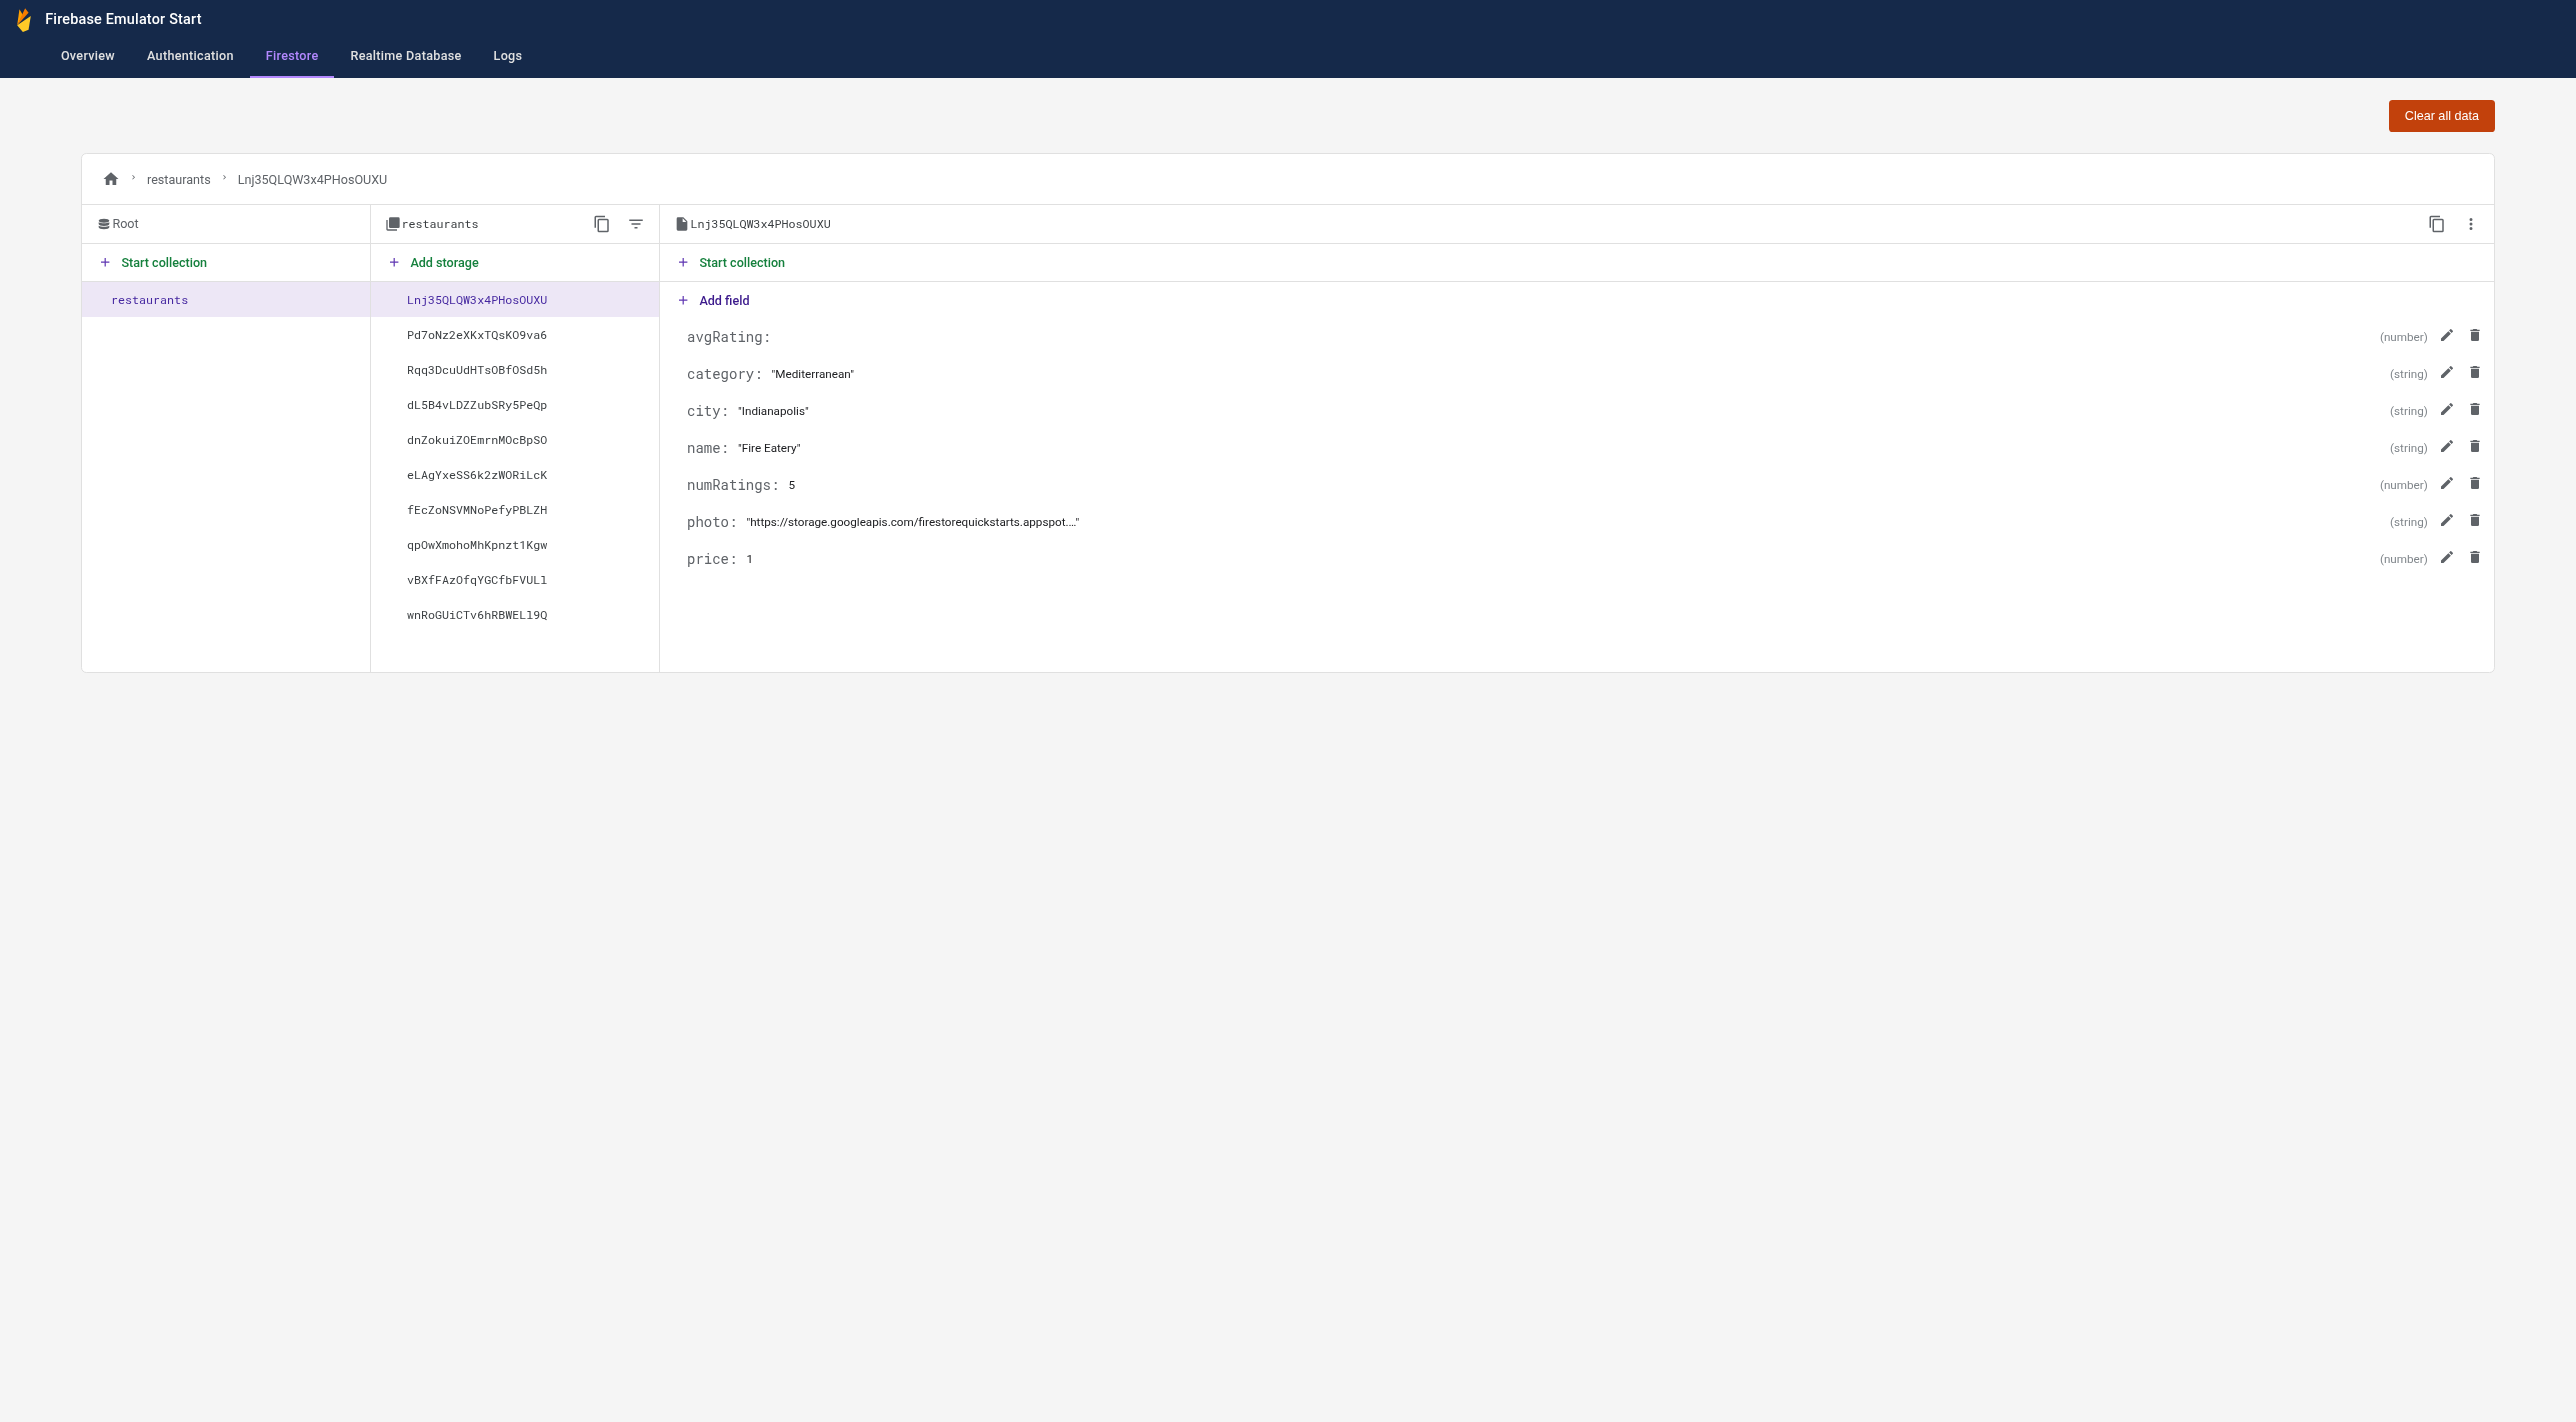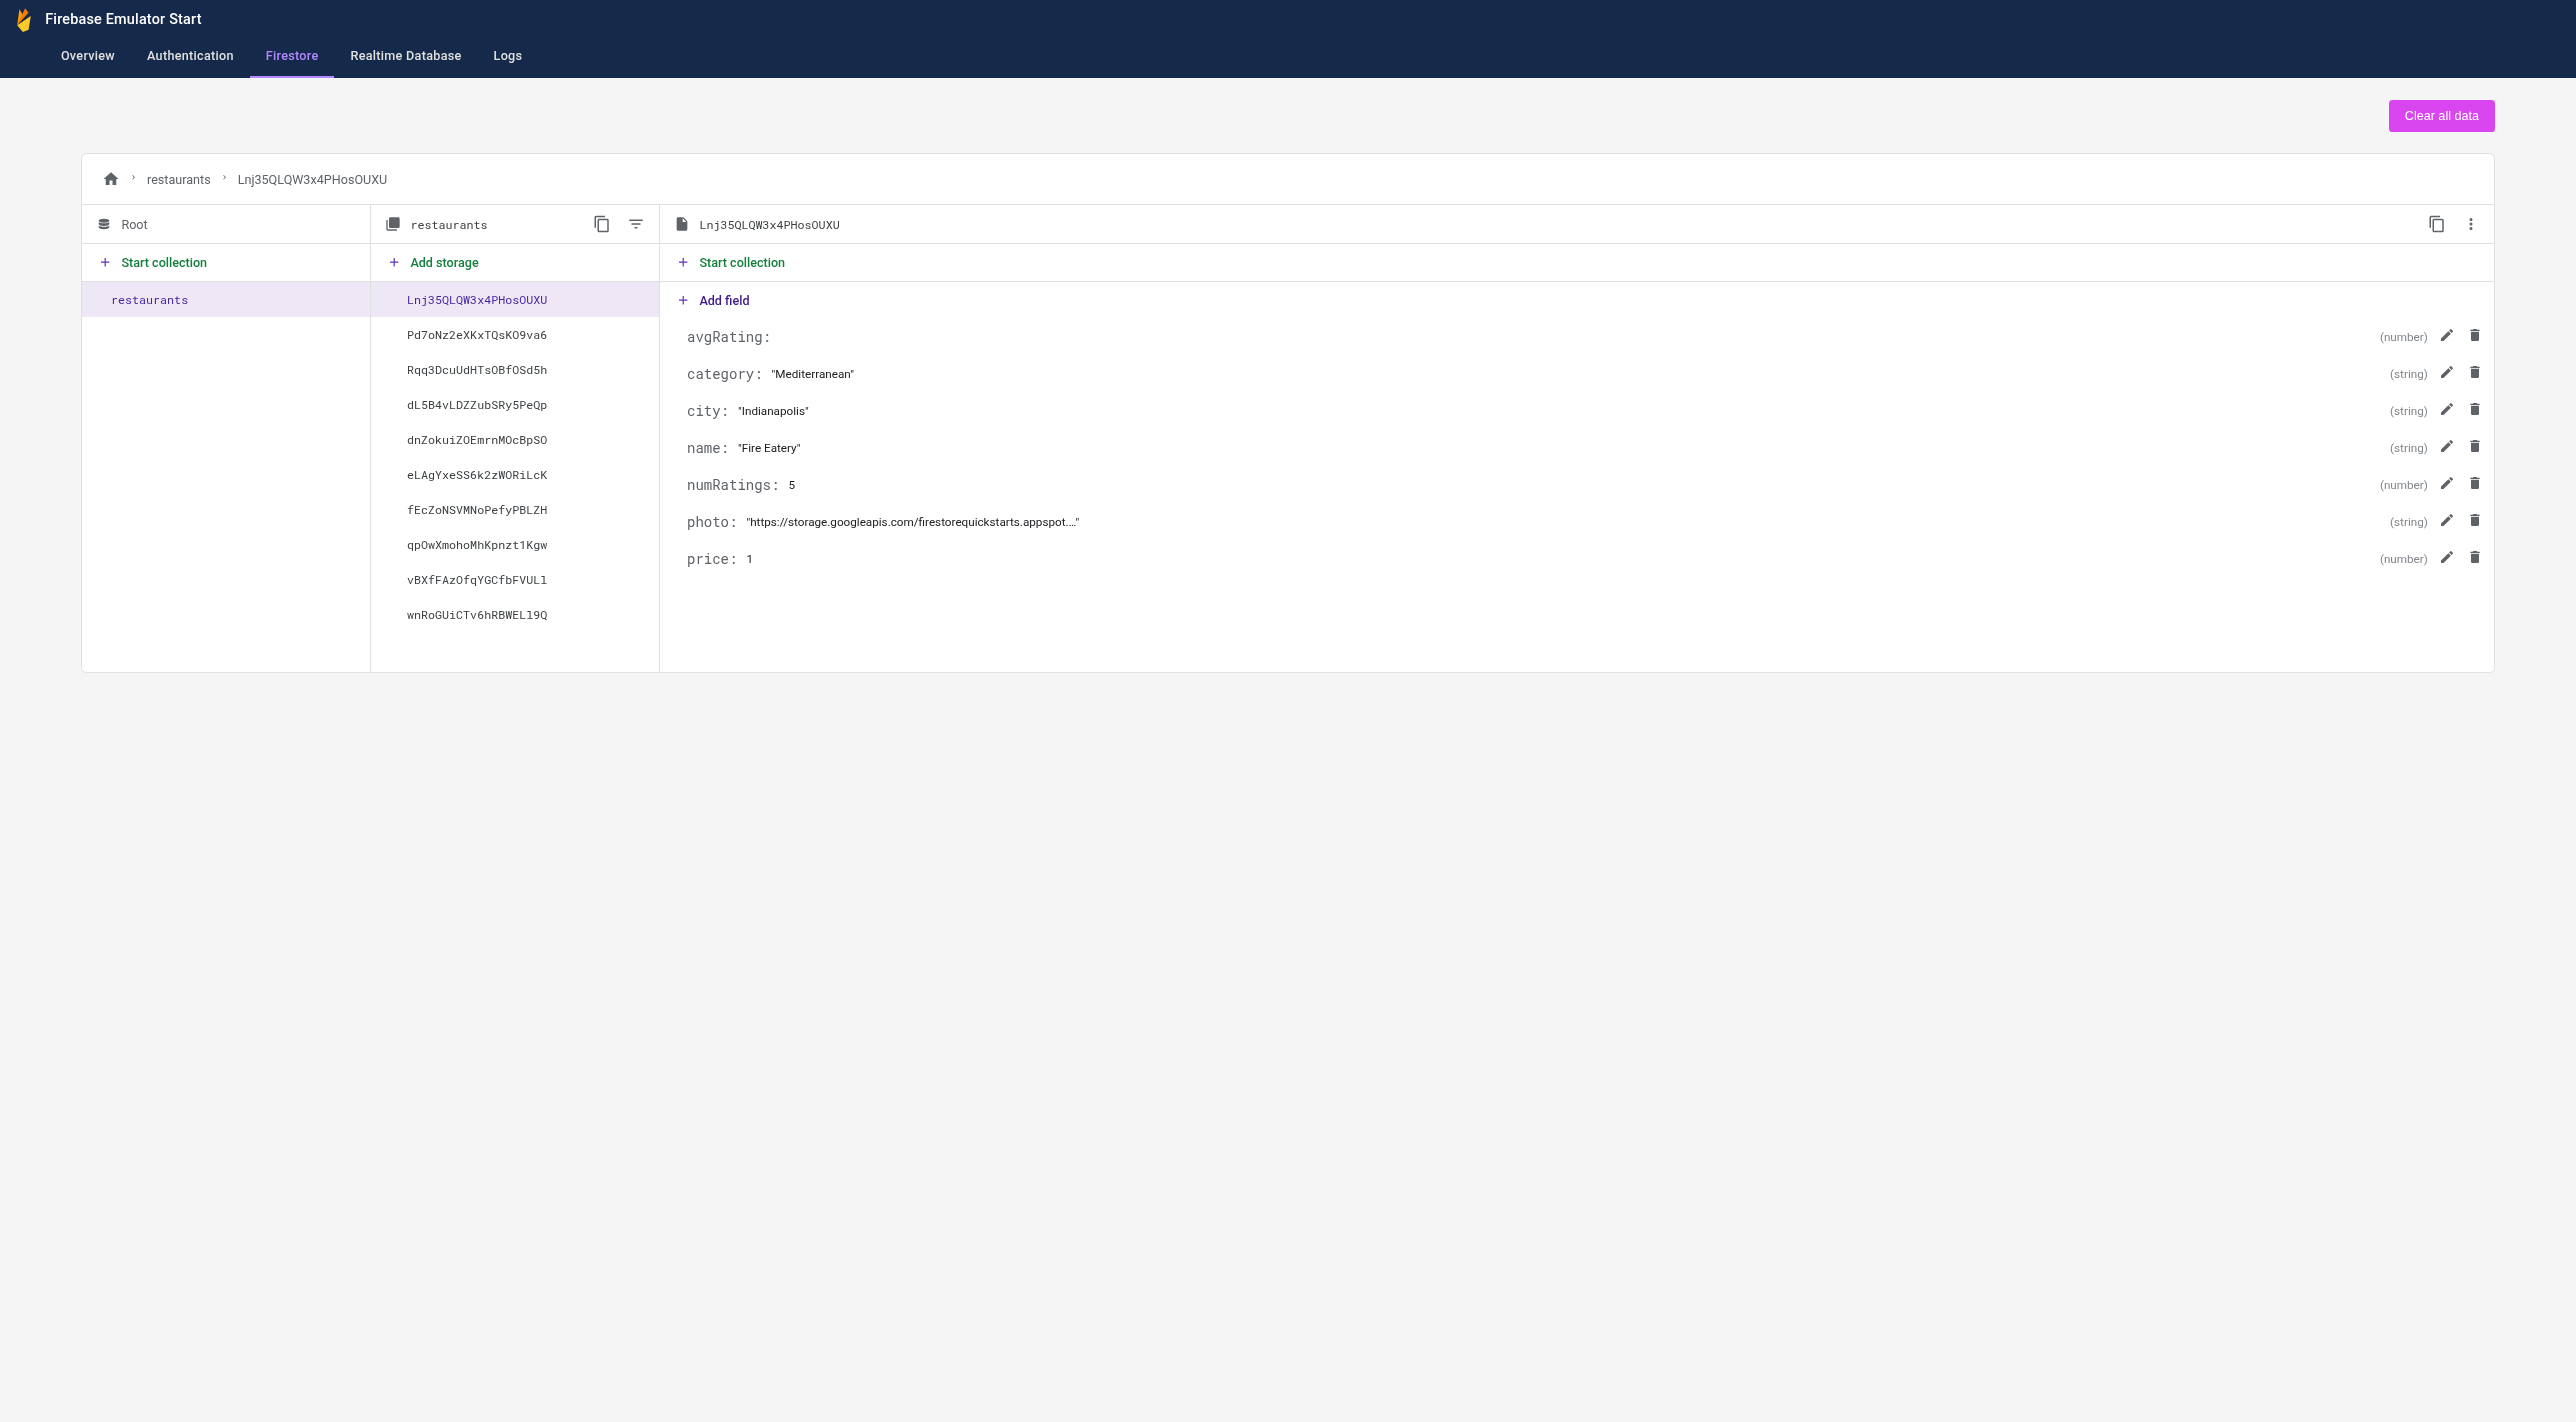--- a/index.html
+++ b/index.html
@@ -6,33 +6,33 @@
   body { font-family: Roboto, -apple-system, BlinkMacSystemFont, "Segoe UI", Arial, sans-serif; background: #f5f5f5; color: #202124; font-size: 12.6px; }
   .header { background: #15294a; color: #fff; padding: 0 14.4px; }
   .header-top { display: flex; align-items: center; height: 38px; gap: 10.8px; }
   .firebase-logo { width: 20px; height: 25px; display: inline-block; }
   .firebase-logo svg { width: 100%; height: 100%; }
   .title { font-size: 14.4px; font-weight: 500; letter-spacing: 0.2px; }
   .tabs { display: flex; gap: 0; height: 40px; align-items: flex-end; padding-left: 30.5px; }
   .tab { padding: 12.6px 16px; font-size: 12.6px; font-weight: 500; color: #e0e0e0; cursor: pointer; border-bottom: 2.7px solid transparent; letter-spacing: 0.3px; }
   .tab.active { color: #b388ff; border-bottom-color: #b388ff; }
   .toolbar { display: flex; justify-content: flex-end; padding: 21.6px 81px 9px 81px; }
-  .btn-danger { background: #d946ef; color: #fff; border: none; border-radius: 3.6px; padding: 9px 16px; font-size: 12.6px; font-weight: 500; cursor: pointer; }
+  .btn-danger { background: #c2410c; color: #fff; border: none; border-radius: 3.6px; padding: 9px 16px; font-size: 12.6px; font-weight: 500; cursor: pointer; }
   .panel { margin: 12.6px 81px 27px 81px; border: 0.9px solid #e0e0e0; border-radius: 5.4px; background: #fff; overflow: hidden; }
   .breadcrumb { display: flex; align-items: center; gap: 9px; padding: 16px 20px; border-bottom: 0.9px solid #e0e0e0; color: #5f6368; font-size: 12.6px; }
   .breadcrumb .home svg, .chev svg { fill: #5f6368; }
   .crumb { cursor: pointer; }
   .columns { display: flex; min-height: 467px; }
   .col { border-right: 0.9px solid #e0e0e0; display: flex; flex-direction: column; }
   .col:last-child { border-right: none; }
   .col-root { flex: 0 0 289px; }
   .col-docs { flex: 0 0 289px; }
   .col-fields { flex: 1; min-width: 0; }
   .col-header { display: flex; align-items: center; justify-content: space-between; padding: 9px 14.4px; border-bottom: 0.9px solid #e0e0e0; color: #5f6368; font-size: 12.6px; height: 39px; }
-  .col-header-left { display: flex; align-items: center; gap: 9px; }
+  .col-header-left { display: flex; align-items: flex-start; }
   .col-header-icons { display: flex; align-items: center; gap: 16px; }
   .col-header-icons .icon { cursor: pointer; }
   .icon svg { display: block; fill: #5f6368; }
   .action-row { display: flex; align-items: center; gap: 9px; padding: 10.8px 16px; color: #15803d; font-weight: 500; font-size: 12.6px; cursor: pointer; border-bottom: 0.9px solid #e0e0e0; }
   .action-row.subtle { color: #3c1a8c; }
   .plus-ico { color: #5e35b1; font-size: 16px; font-weight: 400; line-height: 0; display: inline-flex; align-items: center; }
   .plus-ico svg { fill: #5e35b1; }
   .list { overflow-y: auto; }
   .list-item, .field-row { padding: 10px 16px 10px 36px; font-family: "Roboto Mono", Menlo, Consolas, monospace; font-size: 11.7px; color: #3c4043; cursor: pointer; }
   .col-root .list-item { padding-left: 29px; }

